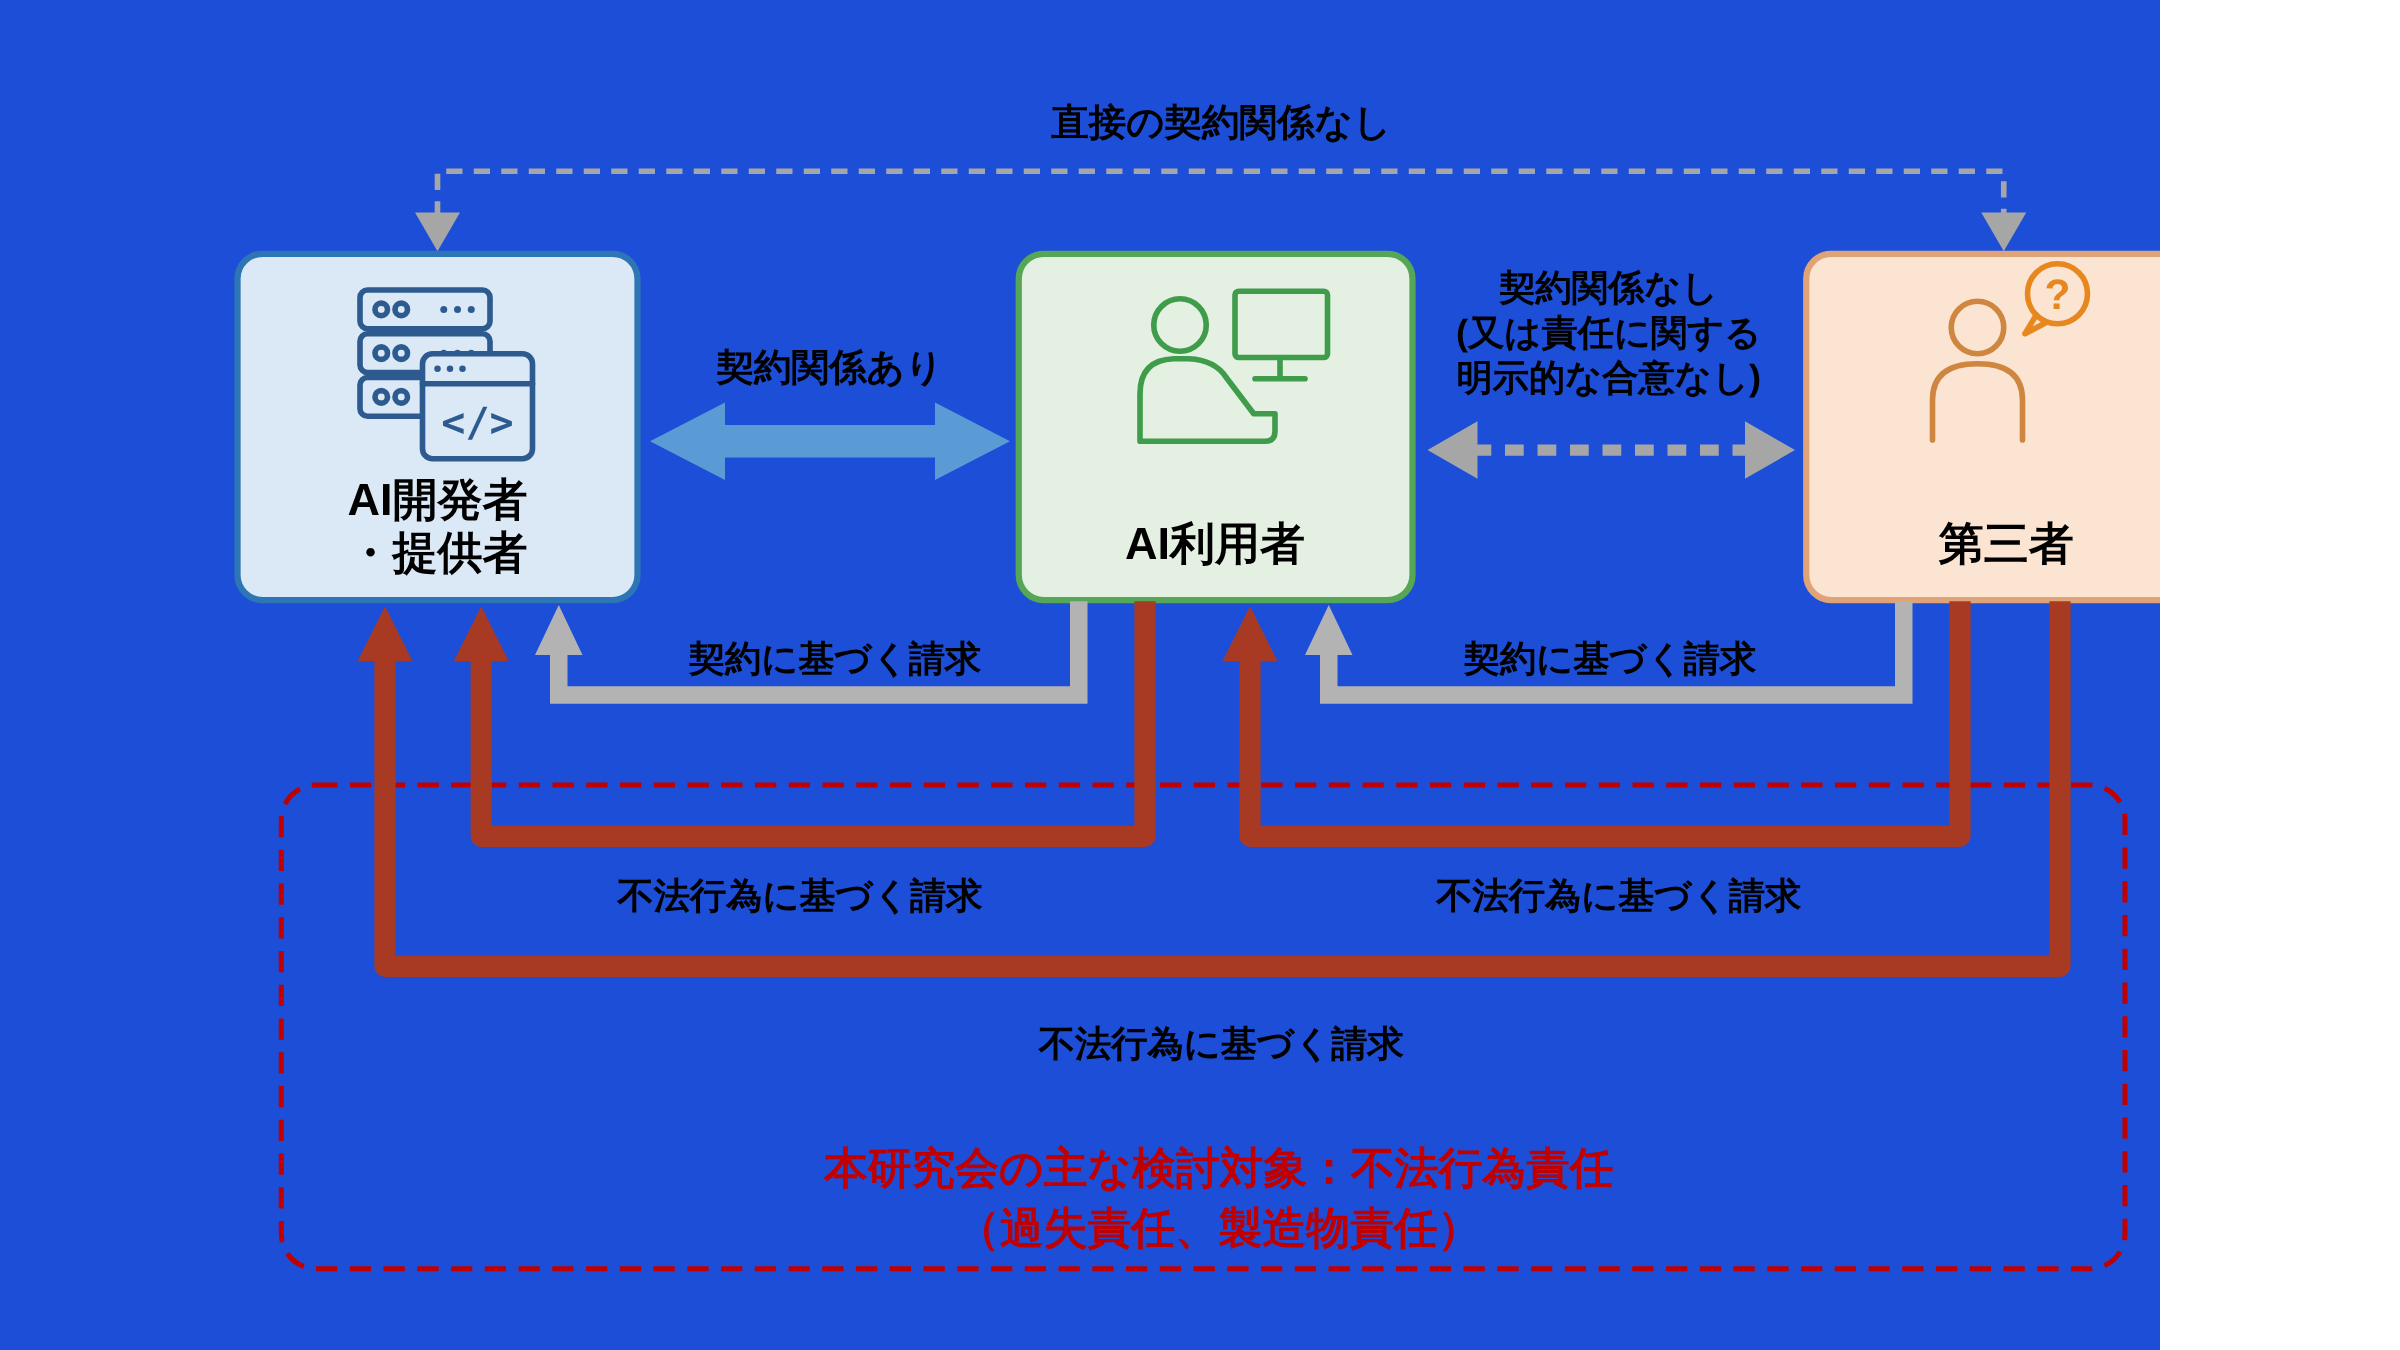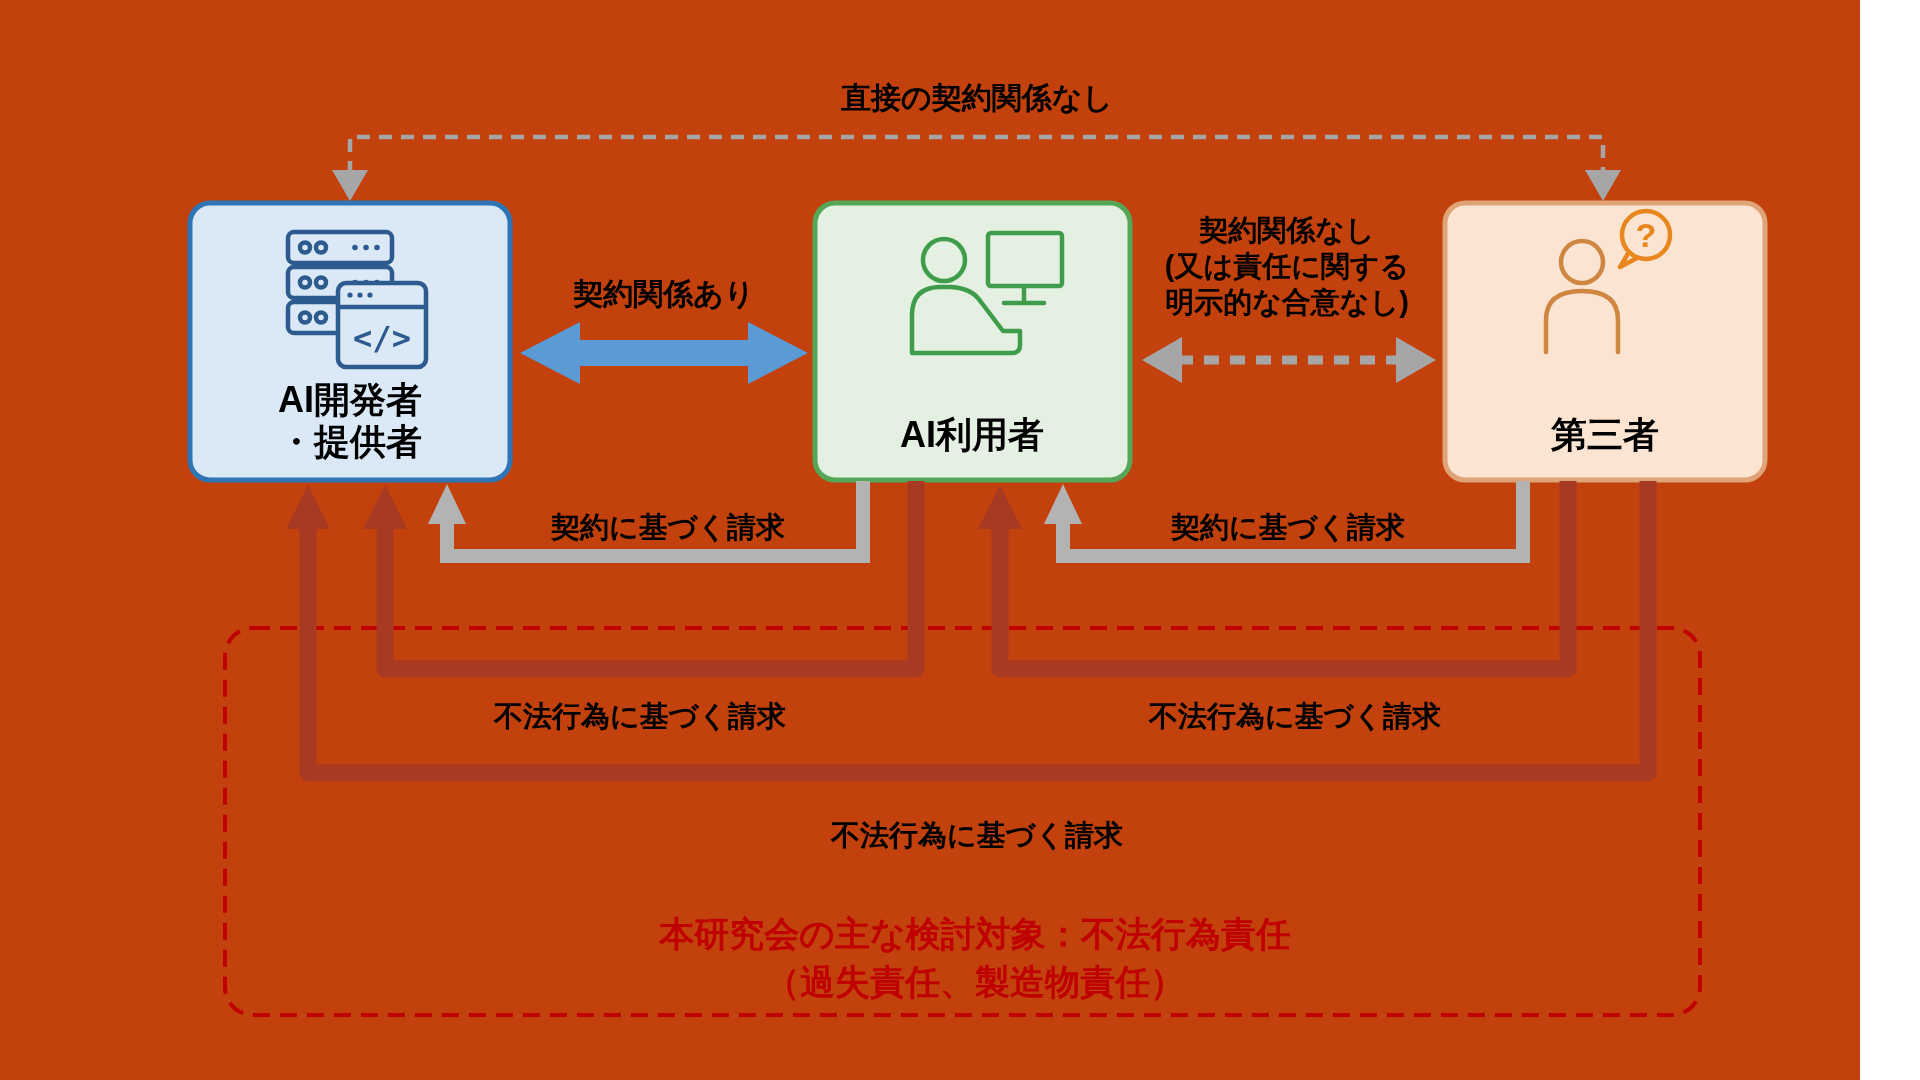--- a/index.html
+++ b/index.html
@@ -1,16 +1,16 @@
 <!DOCTYPE html>
 <html><head>
 <meta charset="utf-8">
 <style>
   html,body{margin:0;padding:0;background:#ffffff;}
-  .canvas{position:relative;width:1860px;height:1080px;background:#c2410c;overflow:hidden;}
+  .canvas{position:relative;width:1728px;height:1080px;background:#1d4ed8;overflow:hidden;}
   svg{display:block;}
   text{font-family:"Liberation Sans","DejaVu Sans",sans-serif;font-weight:700;fill:#000000;}
   .lbl{font-size:29px;}
   .boxlbl{font-size:36px;}
   .title{font-size:30px;}
   .focus{font-size:35px;fill:#C00000;}
   .glyph-code{font-size:32px;fill:#2E5B8F;font-family:"DejaVu Sans Mono",monospace;}
   .glyph-q{font-size:34px;fill:#E8871E;}
 </style>
 </head>

